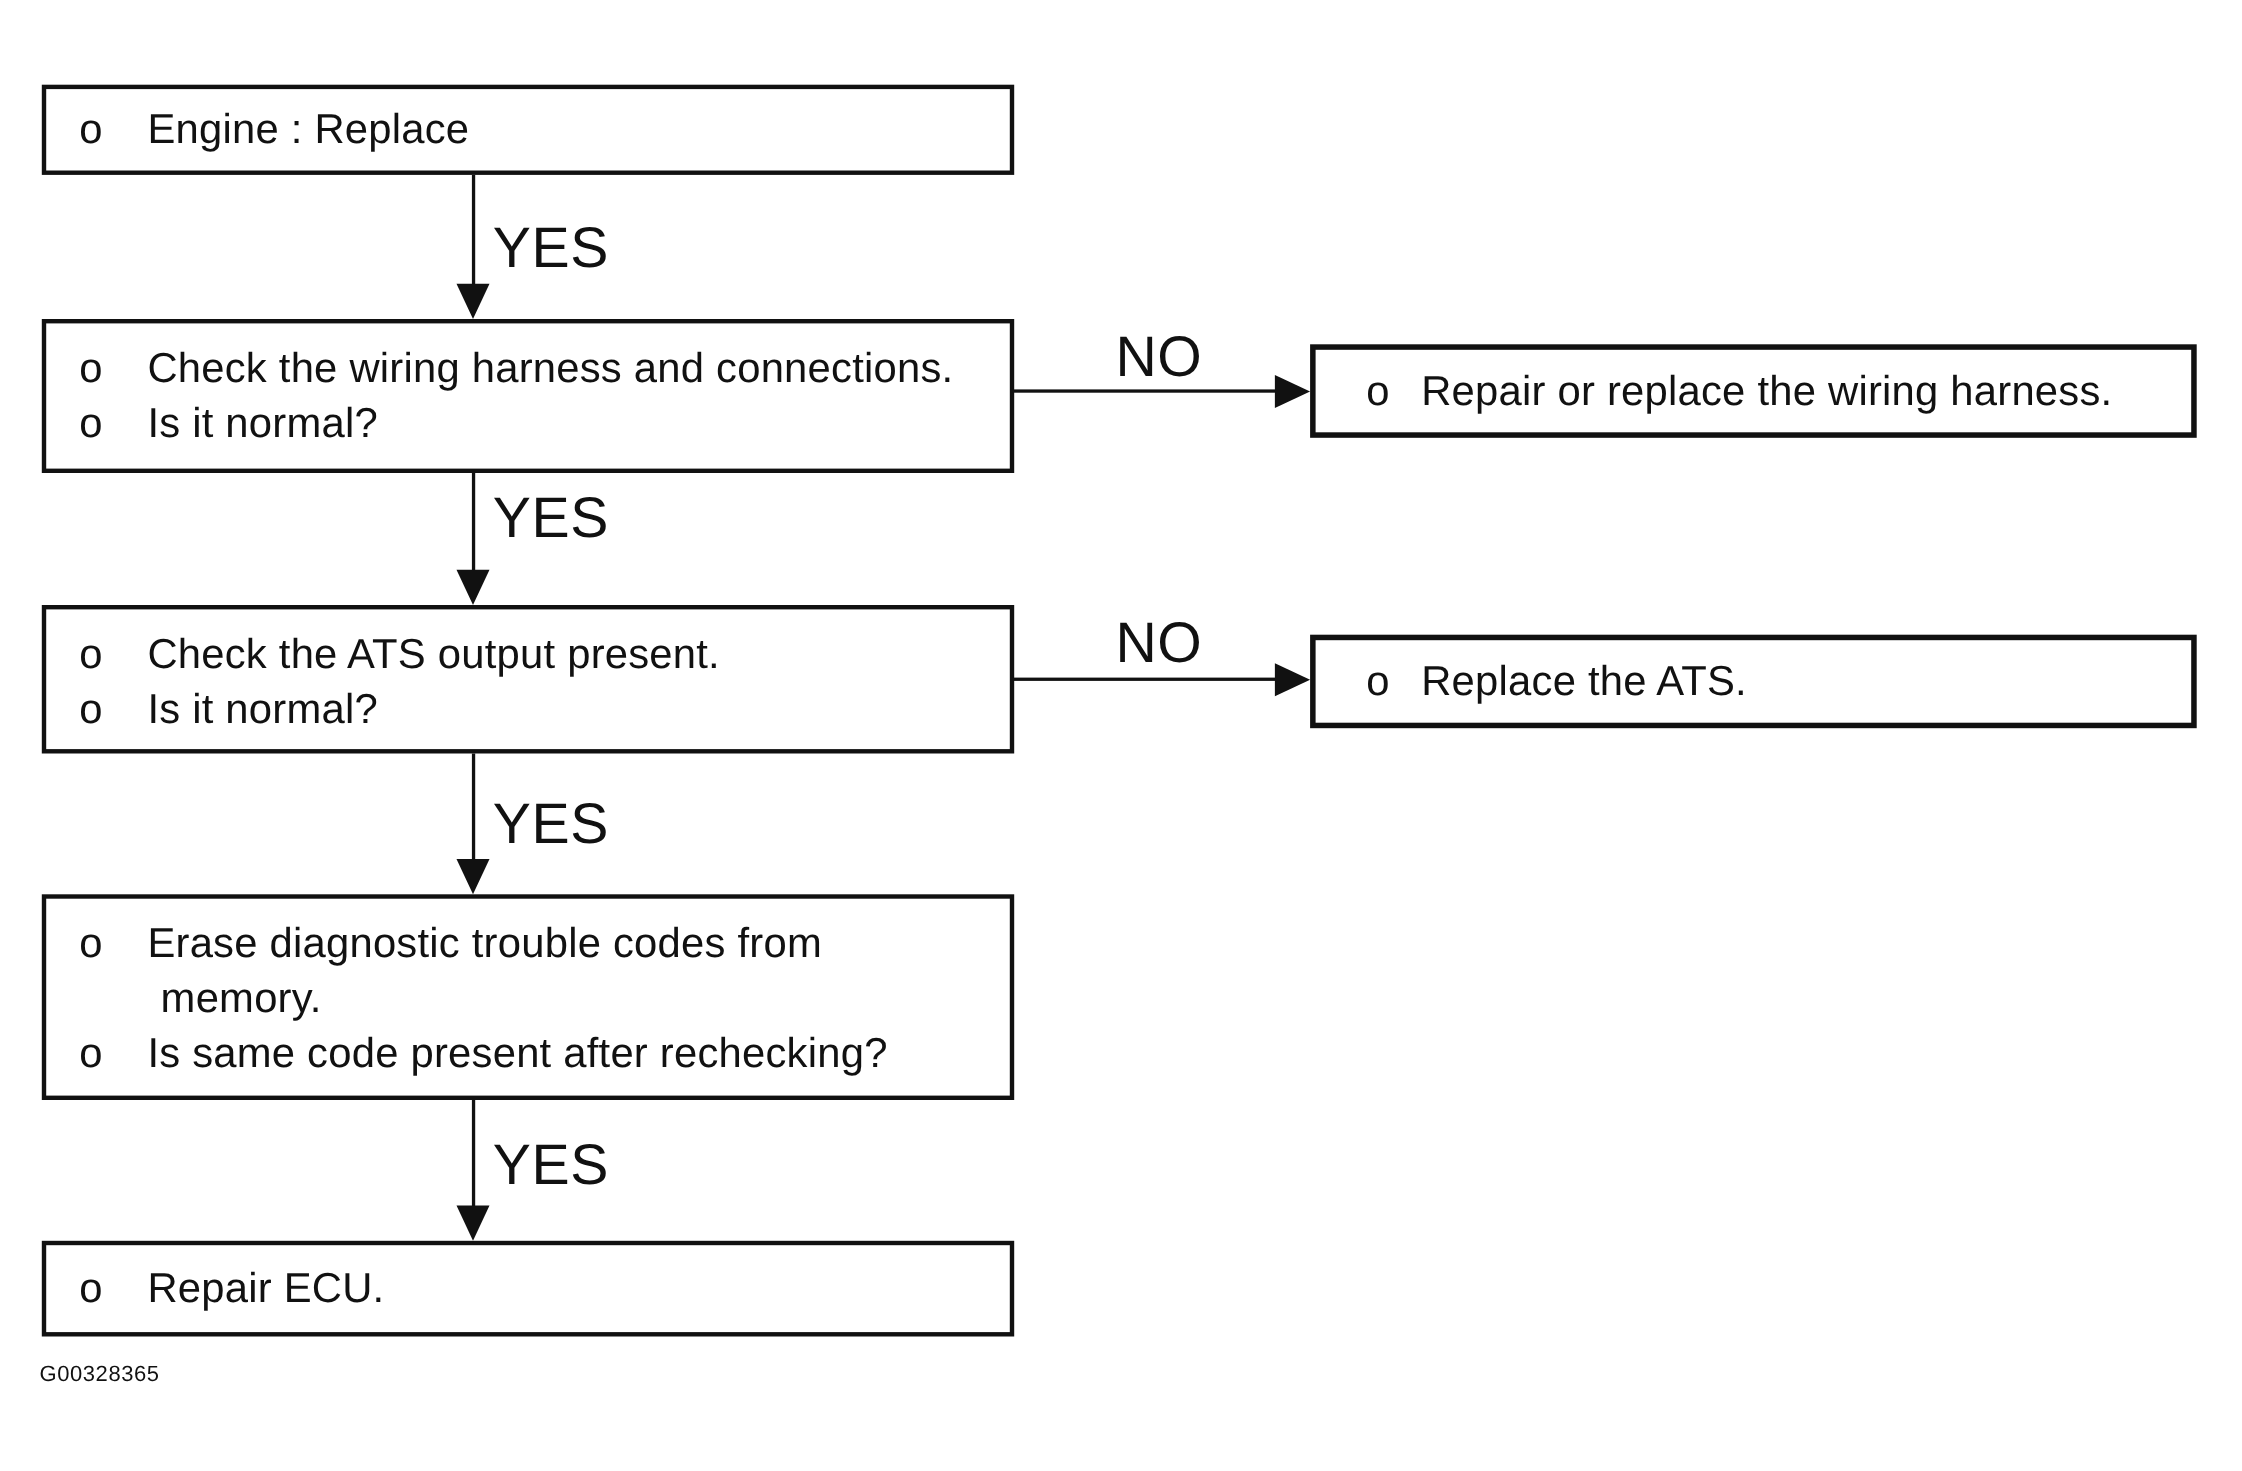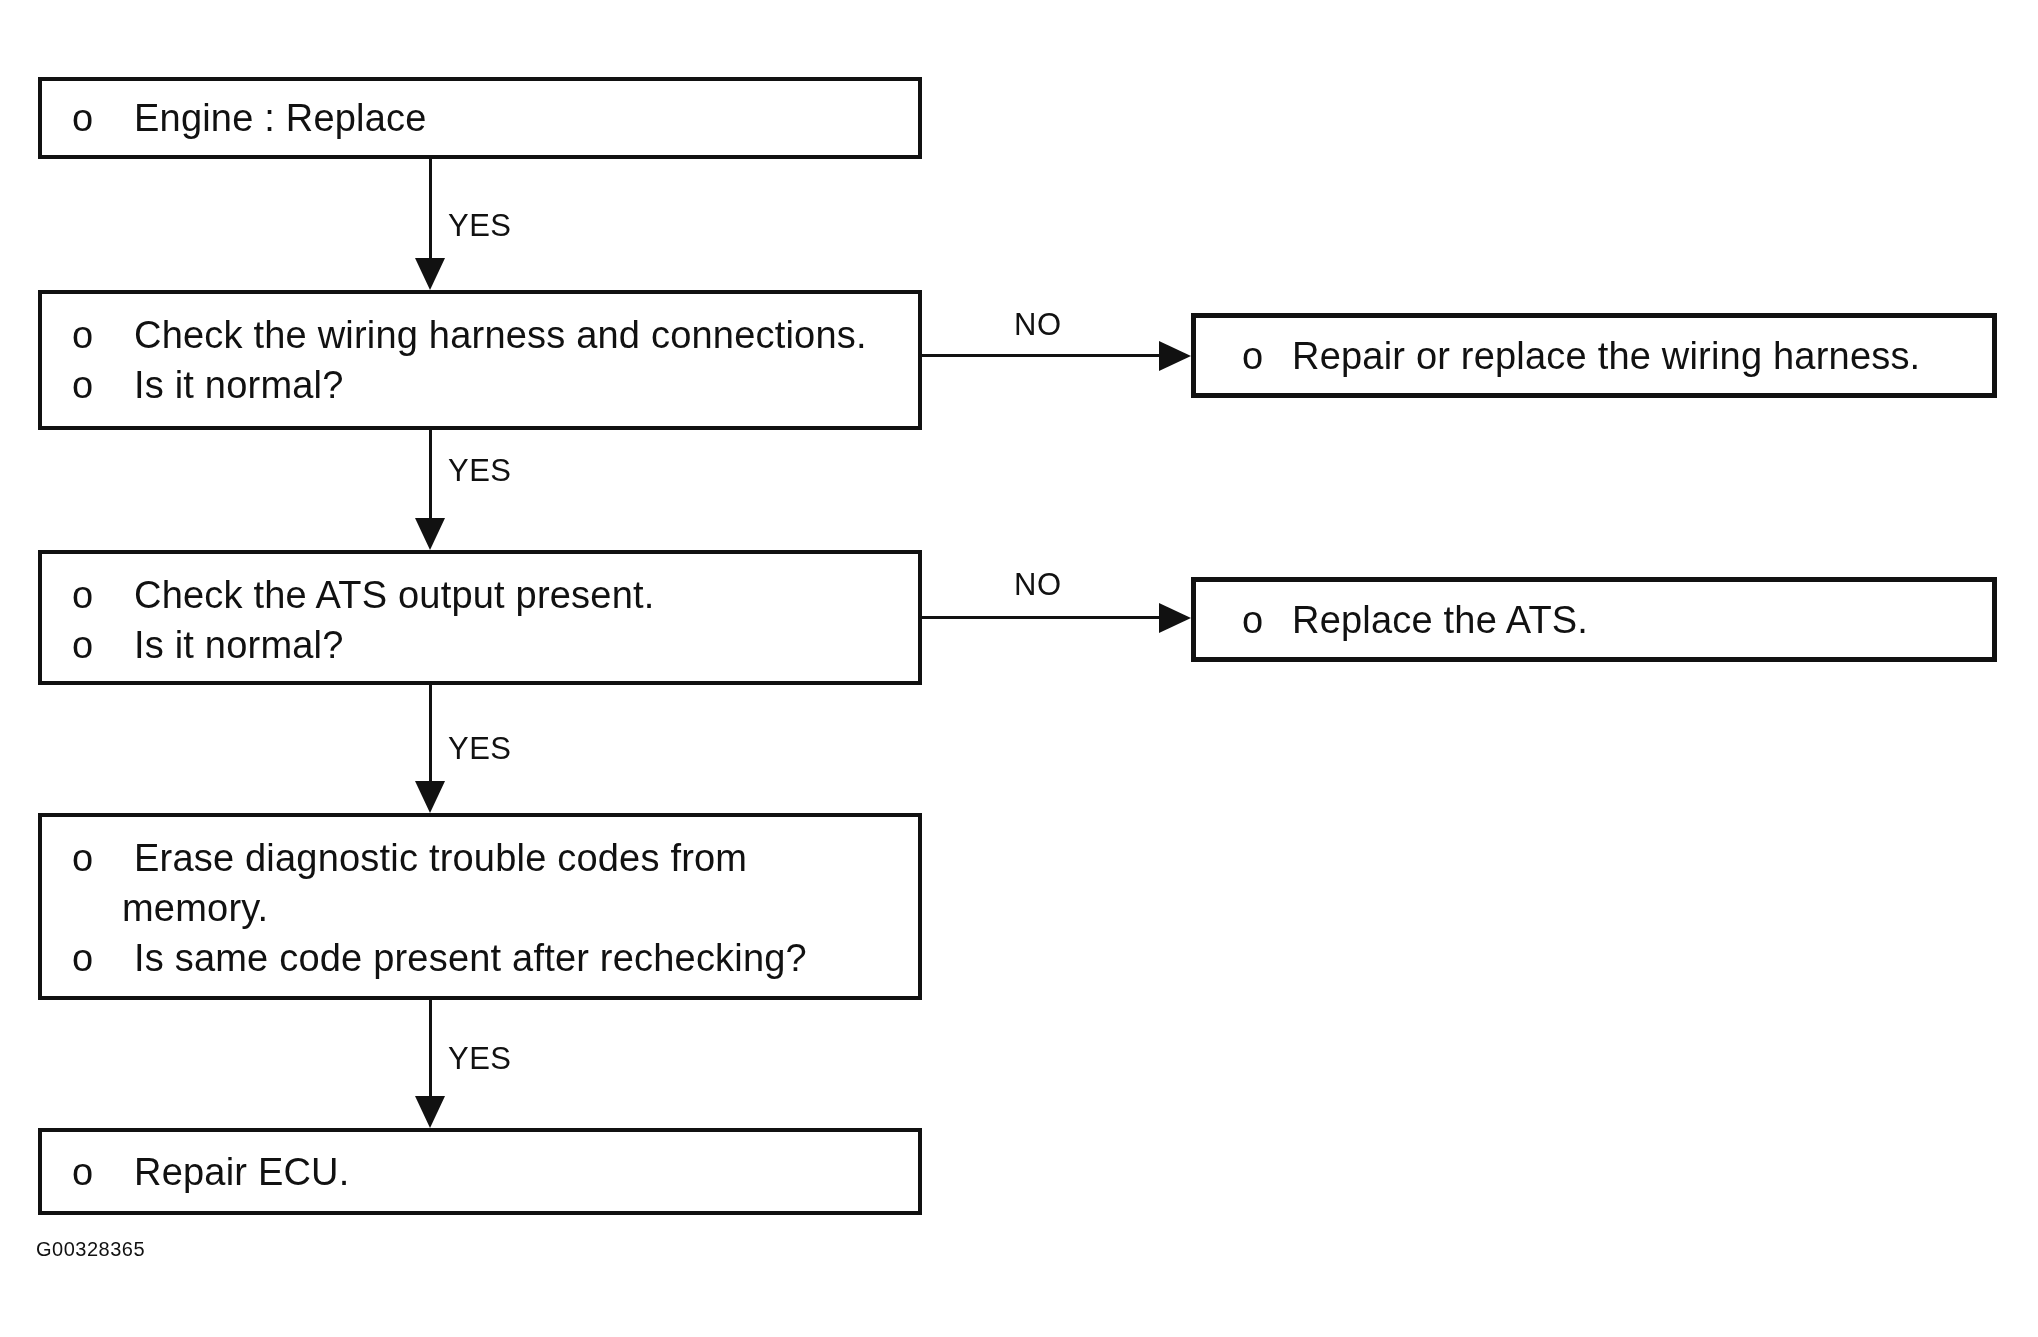--- a/index.html
+++ b/index.html
@@ -38,38 +38,38 @@
     letter-spacing:0.2px;
     white-space:nowrap;
   }
   .leftcol .row{padding-left:30px;}
   .rightcol .row{padding-left:46px;}
   .bullet{
     flex:none;
     width:62px;
   }
   .rightcol .bullet{width:50px;}
-  .row.cont{padding-left:80px;} 
+  .row.cont{padding-left:104px;} 
   .vline{position:absolute;width:3px;background:var(--ink);}
   .hline{position:absolute;height:3px;background:var(--ink);}
   .ah-down{
     position:absolute;width:0;height:0;
     border-left:15px solid transparent;
     border-right:15px solid transparent;
     border-top:32px solid var(--ink);
   }
   .ah-right{
     position:absolute;width:0;height:0;
     border-top:15px solid transparent;
     border-bottom:15px solid transparent;
     border-left:32px solid var(--ink);
   }
   .edge-label{
     position:absolute;
-    font-size:31px;
+    font-size:52px;
     line-height:44px;
     letter-spacing:0.5px;
     white-space:nowrap;
   }
   .figure-label{
     position:absolute;
     left:36px;
     top:1238px;
     font-size:20px;
     letter-spacing:0.5px;

